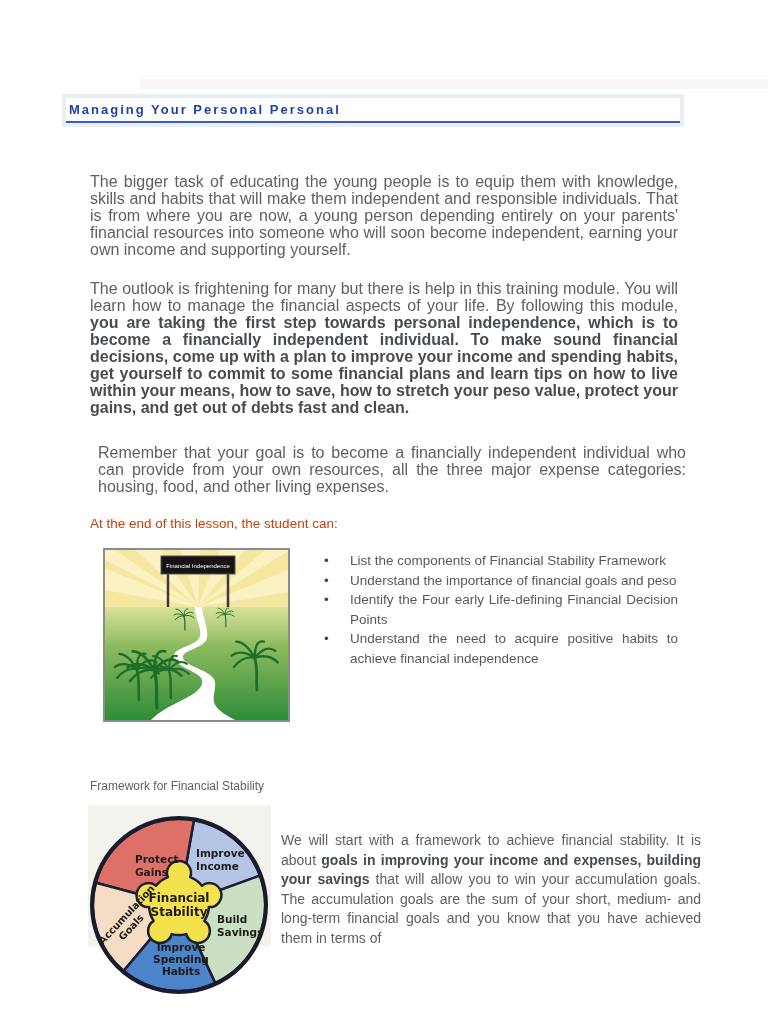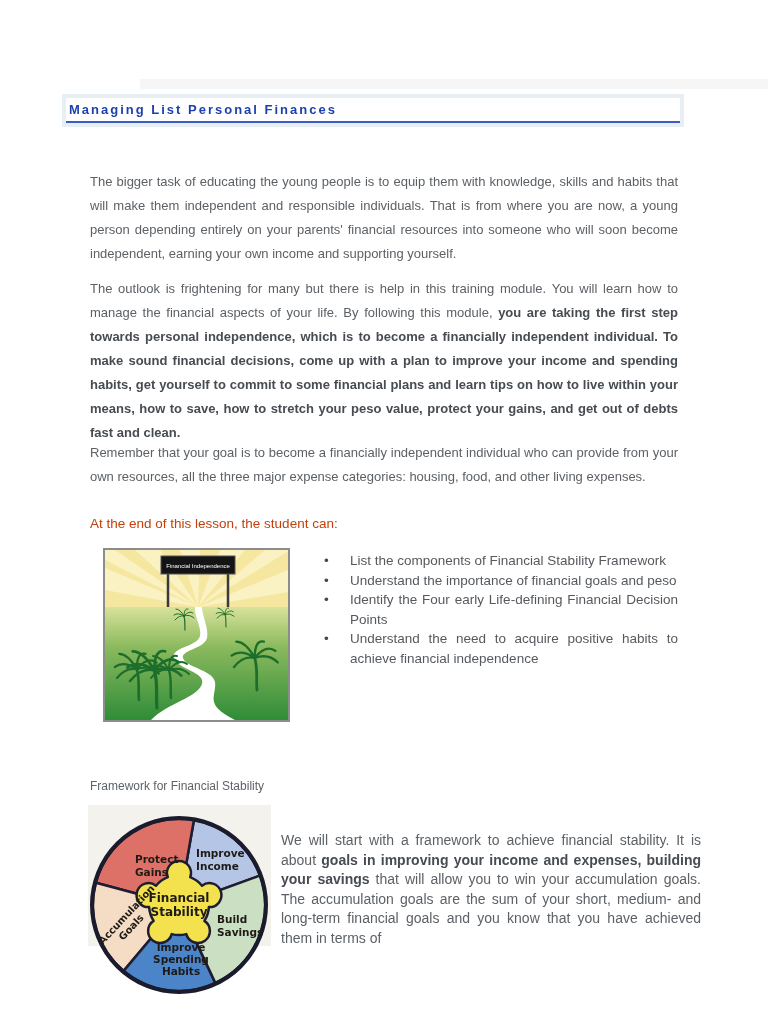--- a/index.html
+++ b/index.html
@@ -12,26 +12,26 @@
     border:4px solid #e8eff4;background:#ffffff;
   }
   .title-inner{
     border-bottom:2px solid #3c5cc0;padding:2px 2px 3px 3px;
   }
   .doc-title{
     font-size:13px;font-weight:bold;letter-spacing:2px;color:#1e3fae;white-space:nowrap;
   }
   .para{
     position:absolute;left:90px;width:588px;
-    font-size:13px;line-height:24px;text-align:justify;color:#5c6166;
+    font-size:16px;line-height:17px;text-align:justify;color:#5c6166;
   }
   .para b{color:#474c52;margin-top:44px;}
   .p1{top:157px;}
   .p2{top:264px;}
-  .p3{top:428px;}
+  .p3{top:428px;margin-left:8px;}
   .unit-heading{
     position:absolute;left:90px;top:497px;width:588px;
     font-size:13.5px;font-weight:bold;color:#41464c;
   }
   .lesson-lead{
     position:absolute;left:90px;top:516px;width:588px;
     font-size:13.5px;color:#c2410c;
   }
   .road-figure{
     position:absolute;left:103px;top:548px;width:187px;height:174px;
@@ -68,21 +68,21 @@
 </style>
 </head>
 <body>
 
 <div class="page">
 
   <div class="top-shade"></div>
 
   <div class="title-box">
     <div class="title-inner">
-      <span class="doc-title">Managing List Personal Finances</span>
+      <span class="doc-title">Managing Your Personal Personal</span>
     </div>
   </div>
 
   <p class="para p1">The bigger task of educating the young people is to equip them with knowledge, skills and habits that will make them independent and responsible individuals. That is from where you are now, a young person depending entirely on your parents' financial resources into someone who will soon become independent, earning your own income and supporting yourself.</p>
 
   <p class="para p2"><span>The outlook is frightening for many but there is help in this training module. You will learn how to manage the financial aspects of your life. By following this module, </span><b>you are taking the first step towards personal independence, which is to become a financially independent individual. To make sound financial decisions, come up with a plan to improve your income and spending habits, get yourself to commit to some financial plans and learn tips on how to live within your means, how to save, how to stretch your peso value, protect your gains, and get out of debts fast and clean.</b></p>
 
   <p class="para p3">Remember that your goal is to become a financially independent individual who can provide from your own resources, all the three major expense categories: housing, food, and other living expenses.</p>
 
   <div class="lesson-lead">At the end of this lesson, the student can:</div>

